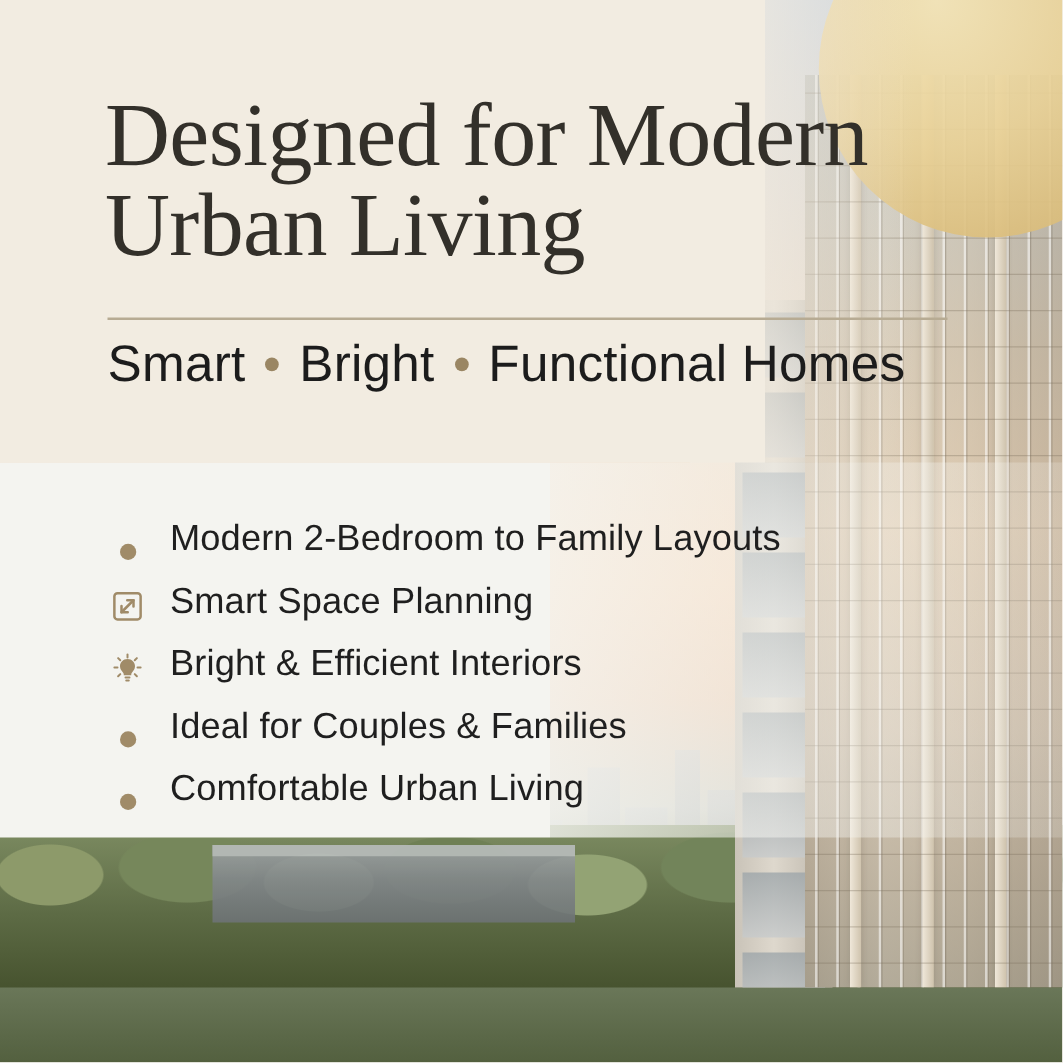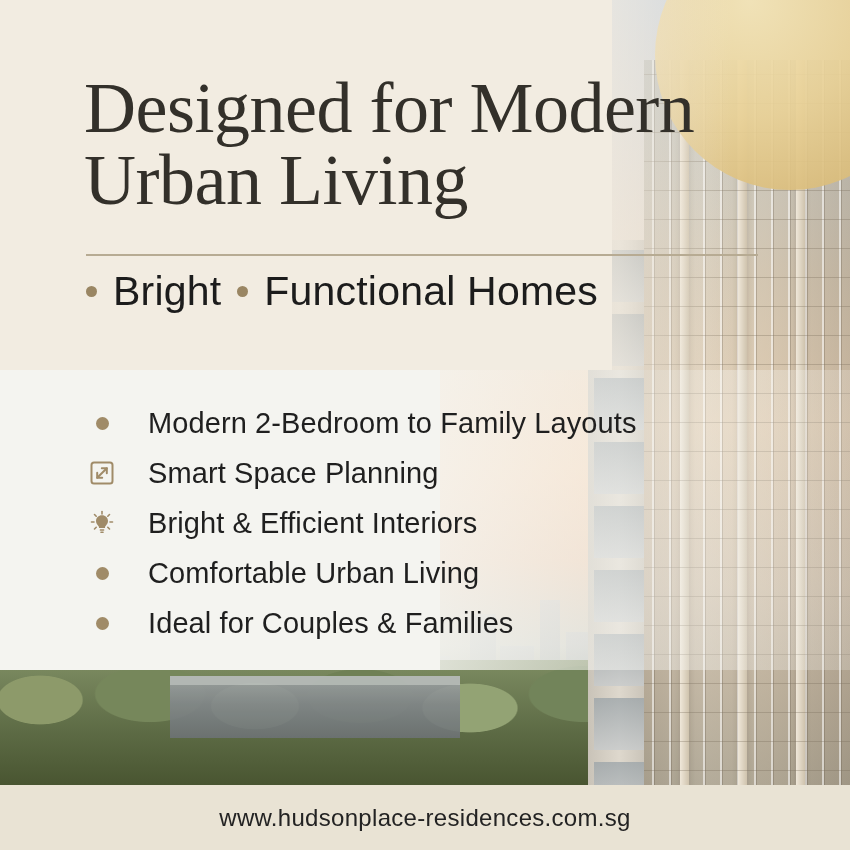--- a/index.html
+++ b/index.html
@@ -225,23 +225,23 @@
     flex: none;
   }
 
   .features {
     position: absolute;
     left: 88px; top: 398px;
     width: 640px;
   }
   .feature {
     display: flex;
-    align-items: center;
+    align-items: flex-end;
     height: 50px;
-    gap: 32px;
+    gap: 20px;
   }
   .marker {
     width: 28px;
     flex: none;
     display: flex;
     align-items: center;
     justify-content: center;
   }
   .dot {
     width: 13px; height: 13px;
@@ -361,20 +361,21 @@
   <div class="header-panel"></div>
   <div class="list-panel"></div>
   <div class="list-veil"></div>
 
   <div class="headline">Designed for Modern
 Urban Living</div>
 
   <div class="rule"></div>
 
   <div class="subtitle">
+    <span>Smart</span>
     <span class="sep-dot"></span>
     <span>Bright</span>
     <span class="sep-dot"></span>
     <span>Functional Homes</span>
   </div>
 
   <div class="features" id="features">
       <div class="feature">
         <span class="marker">
           <span class="dot"></span>
@@ -410,27 +411,24 @@
       <rect x="10.6" y="19.2" width="4.8" height="1.6" rx=".8" fill="#a08b68"></rect>
       <rect x="11.2" y="21.6" width="3.6" height="1.5" rx=".75" fill="#a08b68"></rect>
     </svg>
         </span>
         <span class="feature-label">Bright &amp; Efficient Interiors</span>
       </div>
       <div class="feature">
         <span class="marker">
           <span class="dot"></span>
         </span>
-        <span class="feature-label">Comfortable Urban Living</span>
+        <span class="feature-label">Ideal for Couples &amp; Families</span>
       </div>
       <div class="feature">
         <span class="marker">
           <span class="dot"></span>
         </span>
-        <span class="feature-label">Ideal for Couples &amp; Families</span>
+        <span class="feature-label">Comfortable Urban Living</span>
       </div>
     </div>
 
-  <div class="footer">
-    <span class="footer-url">www.hudsonplace-residences.com.sg</span>
-  </div>
 
 </div>
 
 </body></html>

